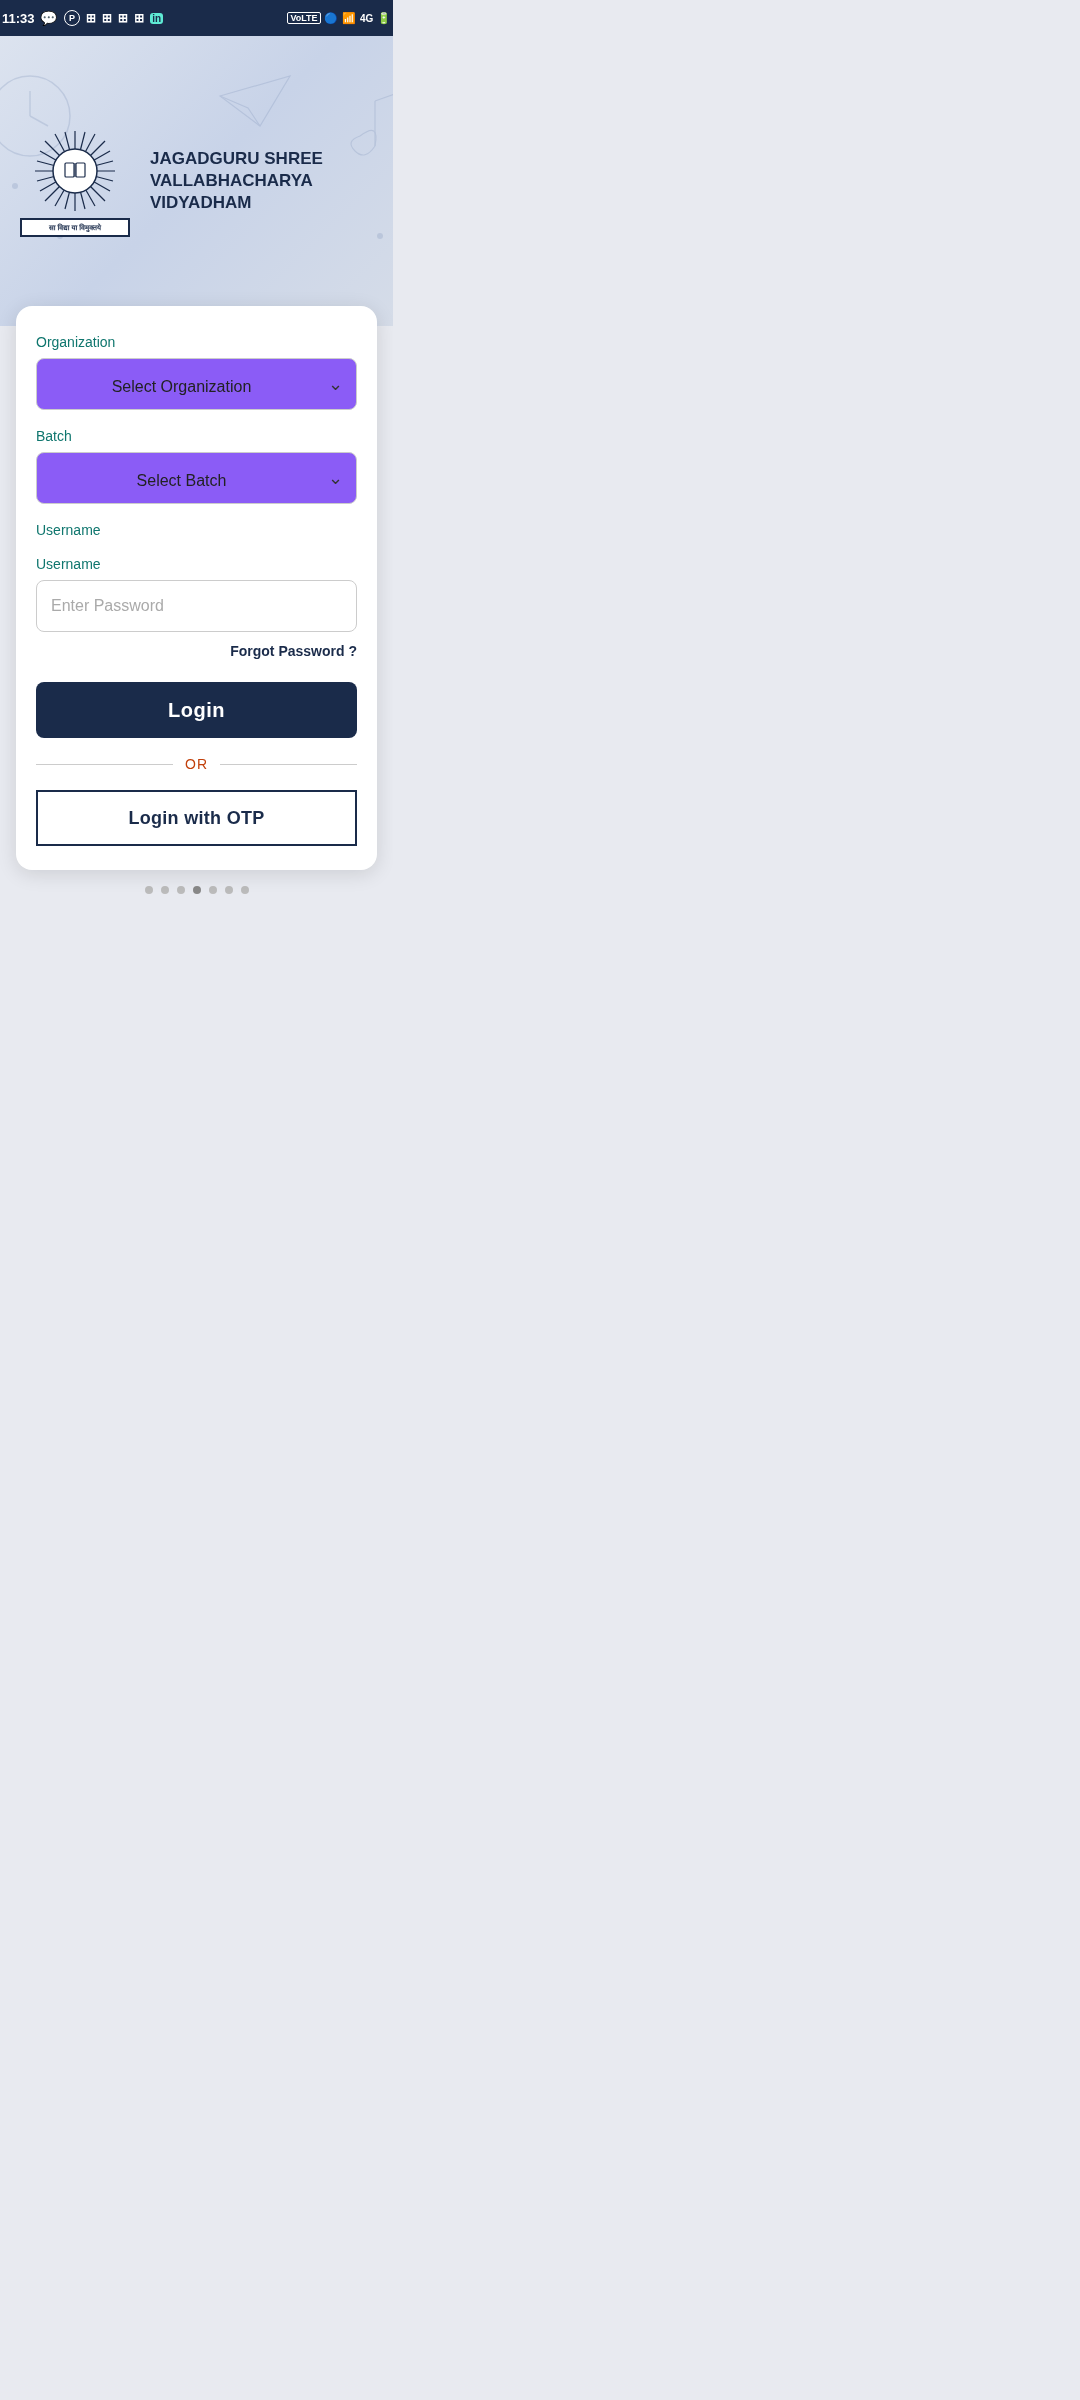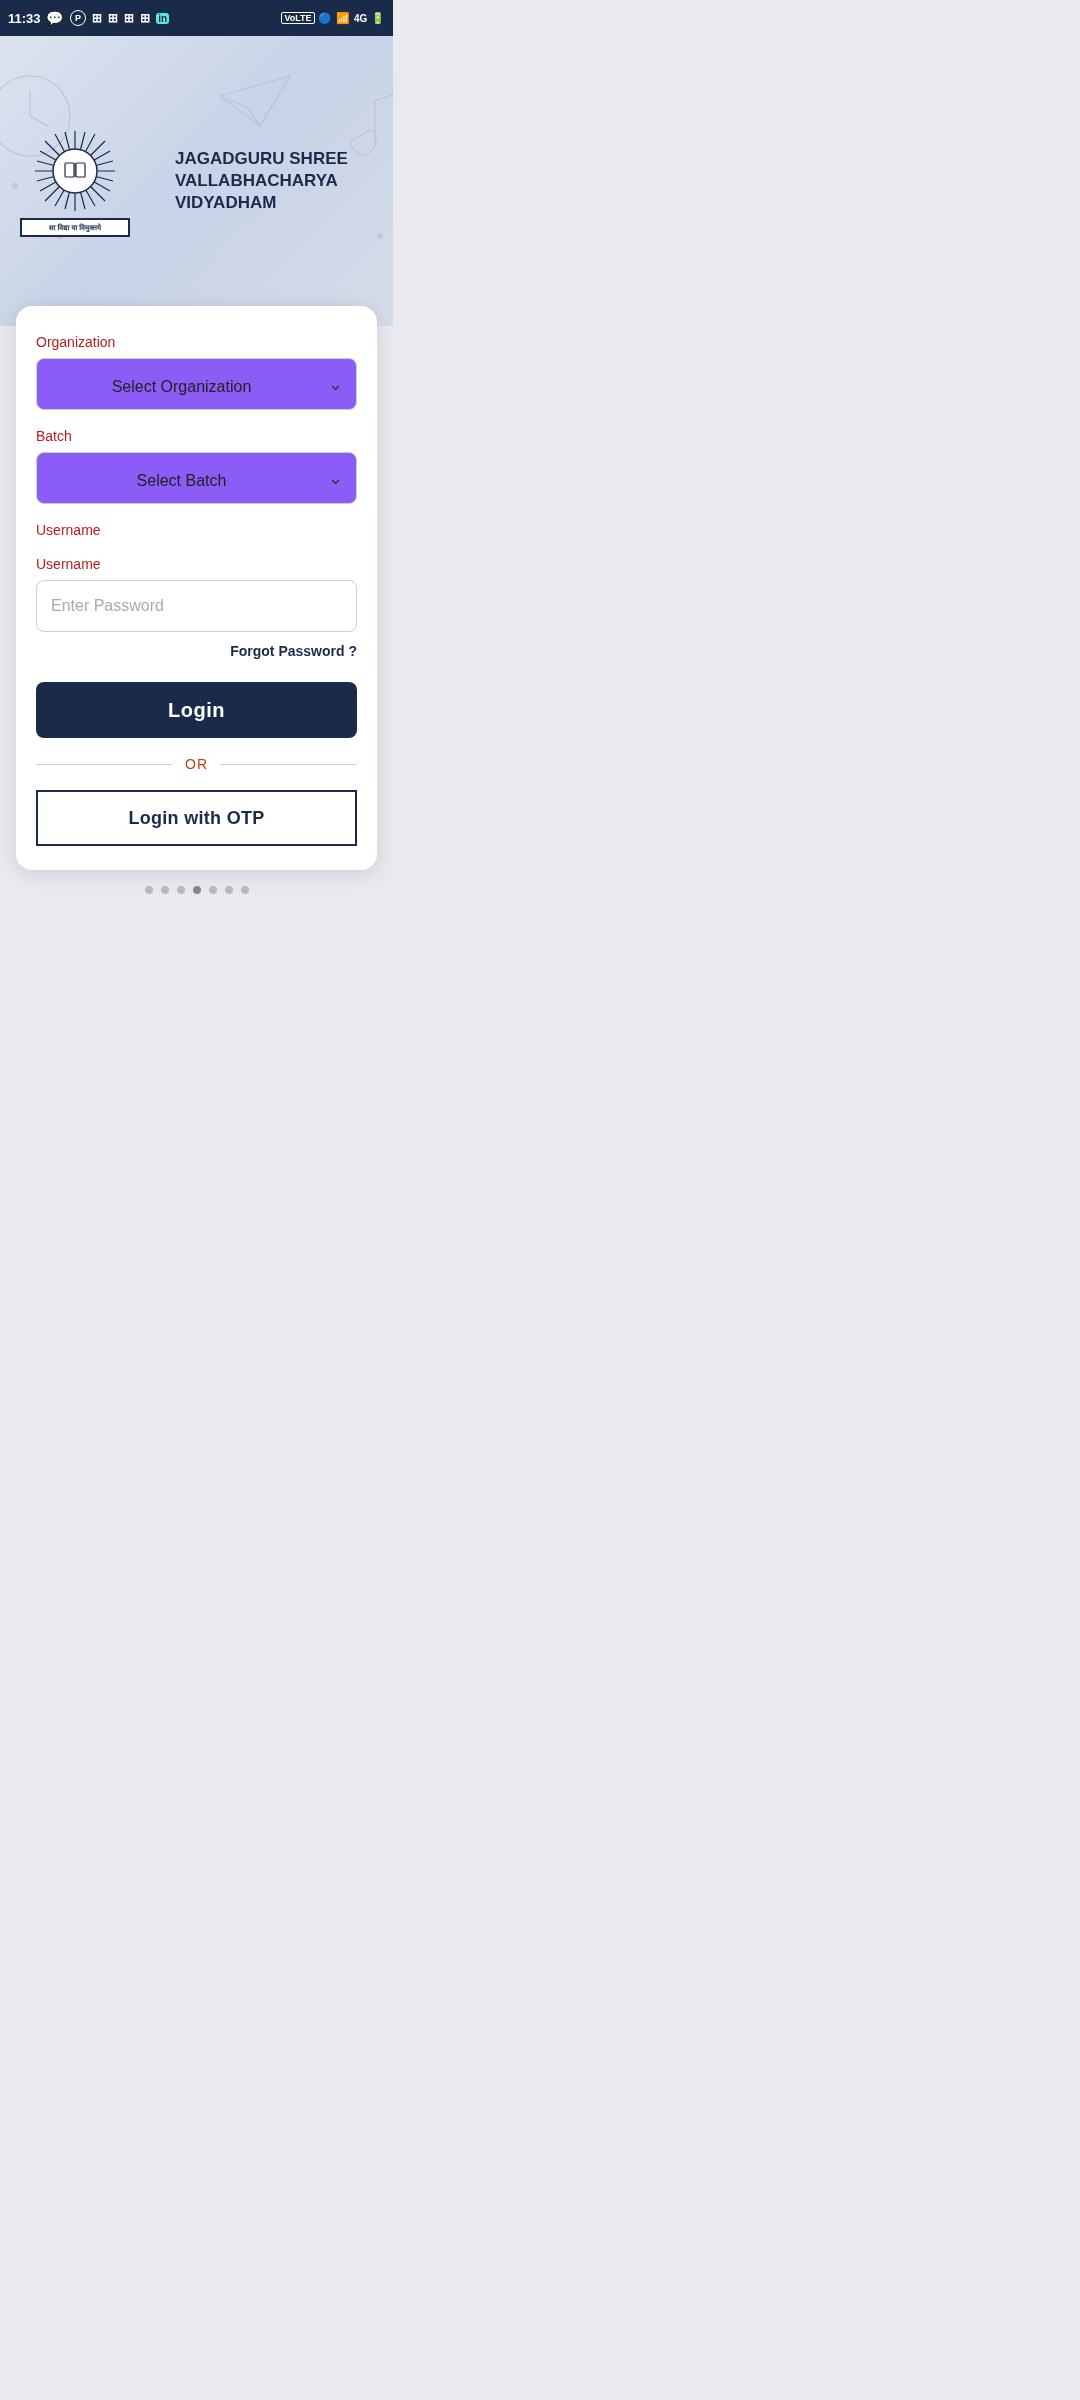--- a/index.html
+++ b/index.html
@@ -19,21 +19,21 @@
     }
 
     
     .status-bar {
       width: 100%;
       height: 36px;
       background: #1a2b4a;
       display: flex;
       align-items: center;
       justify-content: space-between;
-      padding: 0 8px;
+      padding: 0 2px;
       color: white;
       font-size: 13px;
       font-weight: 600;
     }
 
     .status-bar-left {
       display: flex;
       align-items: center;
       gap: 6px;
     }
@@ -105,38 +105,37 @@
       font-weight: 600;
       width: 100%;
     }
 
     .school-name {
       color: #1a2b4a;
       font-weight: 800;
       font-size: 17px;
       line-height: 1.3;
       text-align: left;
-      margin-left: 25px;
     }
 
     
     .form-card {
       background: white;
       border-radius: 16px;
       margin: 0 16px;
       padding: 28px 20px 24px;
       position: relative;
       z-index: 3;
       box-shadow: 0 4px 20px rgba(0,0,0,0.12);
       margin-top: -20px;
     }
 
     .field-label {
       font-size: 14px;
-      color: #b91c1c;
+      color: #0f766e;
       margin-bottom: 8px;
       margin-top: 18px;
       font-weight: 400;
     }
 
     .field-label:first-child {
       margin-top: 0;
     }
 
     .select-wrapper {

